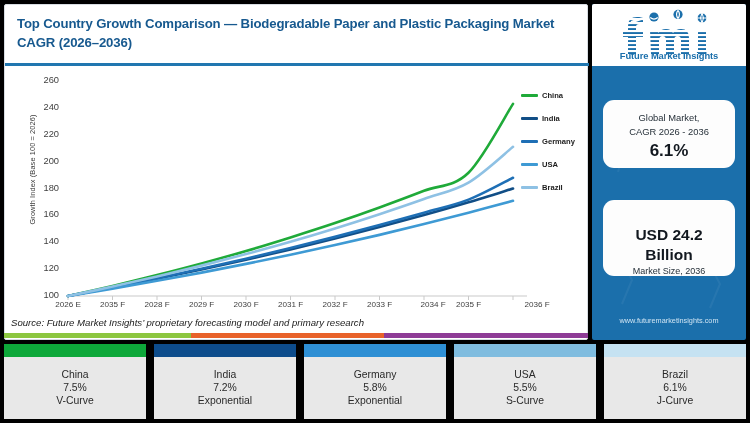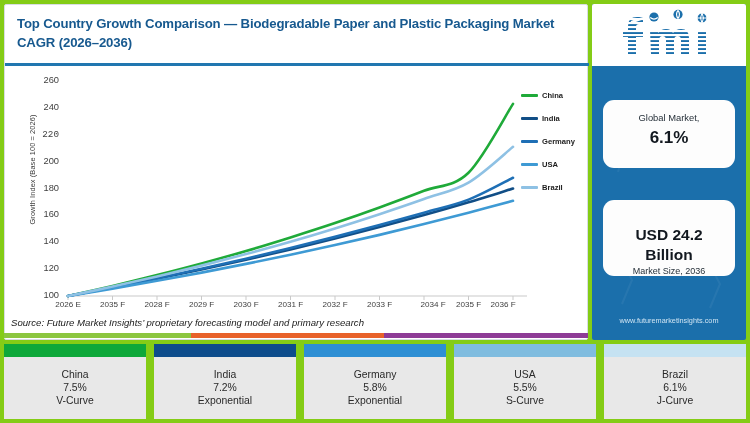--- a/index.html
+++ b/index.html
@@ -5,21 +5,21 @@
   * { box-sizing: border-box; margin: 0; padding: 0; }
   html, body {
     width: 750px; height: 423px;
     background: #ffffff;
     font-family: "Liberation Sans", sans-serif;
     overflow: hidden;
   }
   #root {
     position: relative;
     width: 750px; height: 423px;
-    background: #84cc16;
+    background: #000000;
   }
 
   
   .main-panel {
     position: absolute;
     left: 4px; top: 4px;
     width: 584px; height: 336px;
     background: #ffffff;
     border: 1px solid #d8dde3;
     border-radius: 2px;
@@ -246,36 +246,36 @@
 
     <div class="chart-area">
       <div class="ylabel">Growth Index (Base 100 = 2026)</div>
       <div id="ytick-host">
           <div class="ytick" style="left: 20px; top: 223px;">100</div>
           <div class="ytick" style="left: 20px; top: 196.125px;">120</div>
           <div class="ytick" style="left: 20px; top: 169.25px;">140</div>
           <div class="ytick" style="left: 20px; top: 142.375px;">160</div>
           <div class="ytick" style="left: 20px; top: 115.5px;">180</div>
           <div class="ytick" style="left: 20px; top: 88.625px;">200</div>
-          <div class="ytick" style="left: 20px; top: 61.75px; font-family: Liberation Mono, monospace;">220</div>
+          <div class="ytick" style="left: 20px; top: 61.75px;">220</div>
           <div class="ytick" style="left: 20px; top: 34.875px;">240</div>
           <div class="ytick" style="left: 20px; top: 8px;">260</div>
         </div>
       <div id="xtick-host">
           <div class="xtick" style="left: 41px;">2026 E</div>
           <div class="xtick" style="left: 85.5px;">2035 F</div>
           <div class="xtick" style="left: 130px;">2028 F</div>
           <div class="xtick" style="left: 174.5px;">2029 F</div>
           <div class="xtick" style="left: 219px;">2030 F</div>
           <div class="xtick" style="left: 263.5px;">2031 F</div>
           <div class="xtick" style="left: 308px;">2032 F</div>
           <div class="xtick" style="left: 352.5px;">2033 F</div>
           <div class="xtick" style="left: 406px;">2034 F</div>
           <div class="xtick" style="left: 441.5px;">2035 F</div>
-          <div class="xtick" style="left: 476px;">2036 F</div>
+          <div class="xtick" style="left: 510px;">2036 F</div>
         </div>
       <svg class="plot-svg" id="plot" width="584" height="245">
           <line x1="63" y1="229" x2="522" y2="229" stroke="#c9c9c9" stroke-width="1"></line>
           <line x1="63" y1="229" x2="63" y2="233" stroke="#c9c9c9" stroke-width="1"></line>
           <line x1="107.5" y1="229" x2="107.5" y2="233" stroke="#c9c9c9" stroke-width="1"></line>
           <line x1="152" y1="229" x2="152" y2="233" stroke="#c9c9c9" stroke-width="1"></line>
           <line x1="196.5" y1="229" x2="196.5" y2="233" stroke="#c9c9c9" stroke-width="1"></line>
           <line x1="241" y1="229" x2="241" y2="233" stroke="#c9c9c9" stroke-width="1"></line>
           <line x1="285.5" y1="229" x2="285.5" y2="233" stroke="#c9c9c9" stroke-width="1"></line>
           <line x1="330" y1="229" x2="330" y2="233" stroke="#c9c9c9" stroke-width="1"></line>
@@ -355,24 +355,26 @@
         <circle cx="62" cy="11" r="4.6" fill="#1b6fab"></circle>
         <path d="M58.2 11.6 q3.8 3 7.6 0" stroke="#ffffff" stroke-width="1.3" fill="none"></path>
         <circle cx="86" cy="8.4" r="6.4" fill="#ffffff"></circle>
         <circle cx="86" cy="8.4" r="4.6" fill="#1b6fab"></circle>
         <path d="M86 4.4 q3 4 0 8 q-3 -4 0 -8" stroke="#ffffff" stroke-width="1.2" fill="none"></path>
         <circle cx="110" cy="12" r="6.8" fill="#ffffff"></circle>
         <circle cx="110" cy="12" r="5" fill="#1b6fab"></circle>
         <circle cx="110" cy="12" r="5" fill="none" stroke="#ffffff" stroke-width="1.1"></circle>
         <path d="M105 12 h10 M110 7 q3 5 0 10 q-3 -5 0 -10" stroke="#ffffff" stroke-width="1" fill="none"></path>
       </svg>
+      <div class="logo-sub">Future Market Insights</div>
     </div>
 
     <div class="info-card card1">
       <div class="card-line">Global Market,</div>
+      <div class="card-line">CAGR 2026 - 2036</div>
       <div class="card-big">6.1%</div>
     </div>
 
     <div class="info-card card2">
       <div class="card-huge">USD 24.2</div>
       <div class="card-huge">Billion</div>
       <div class="card-cap">Market Size, 2036</div>
     </div>
 
     <div class="site-url">www.futuremarketinsights.com</div>

